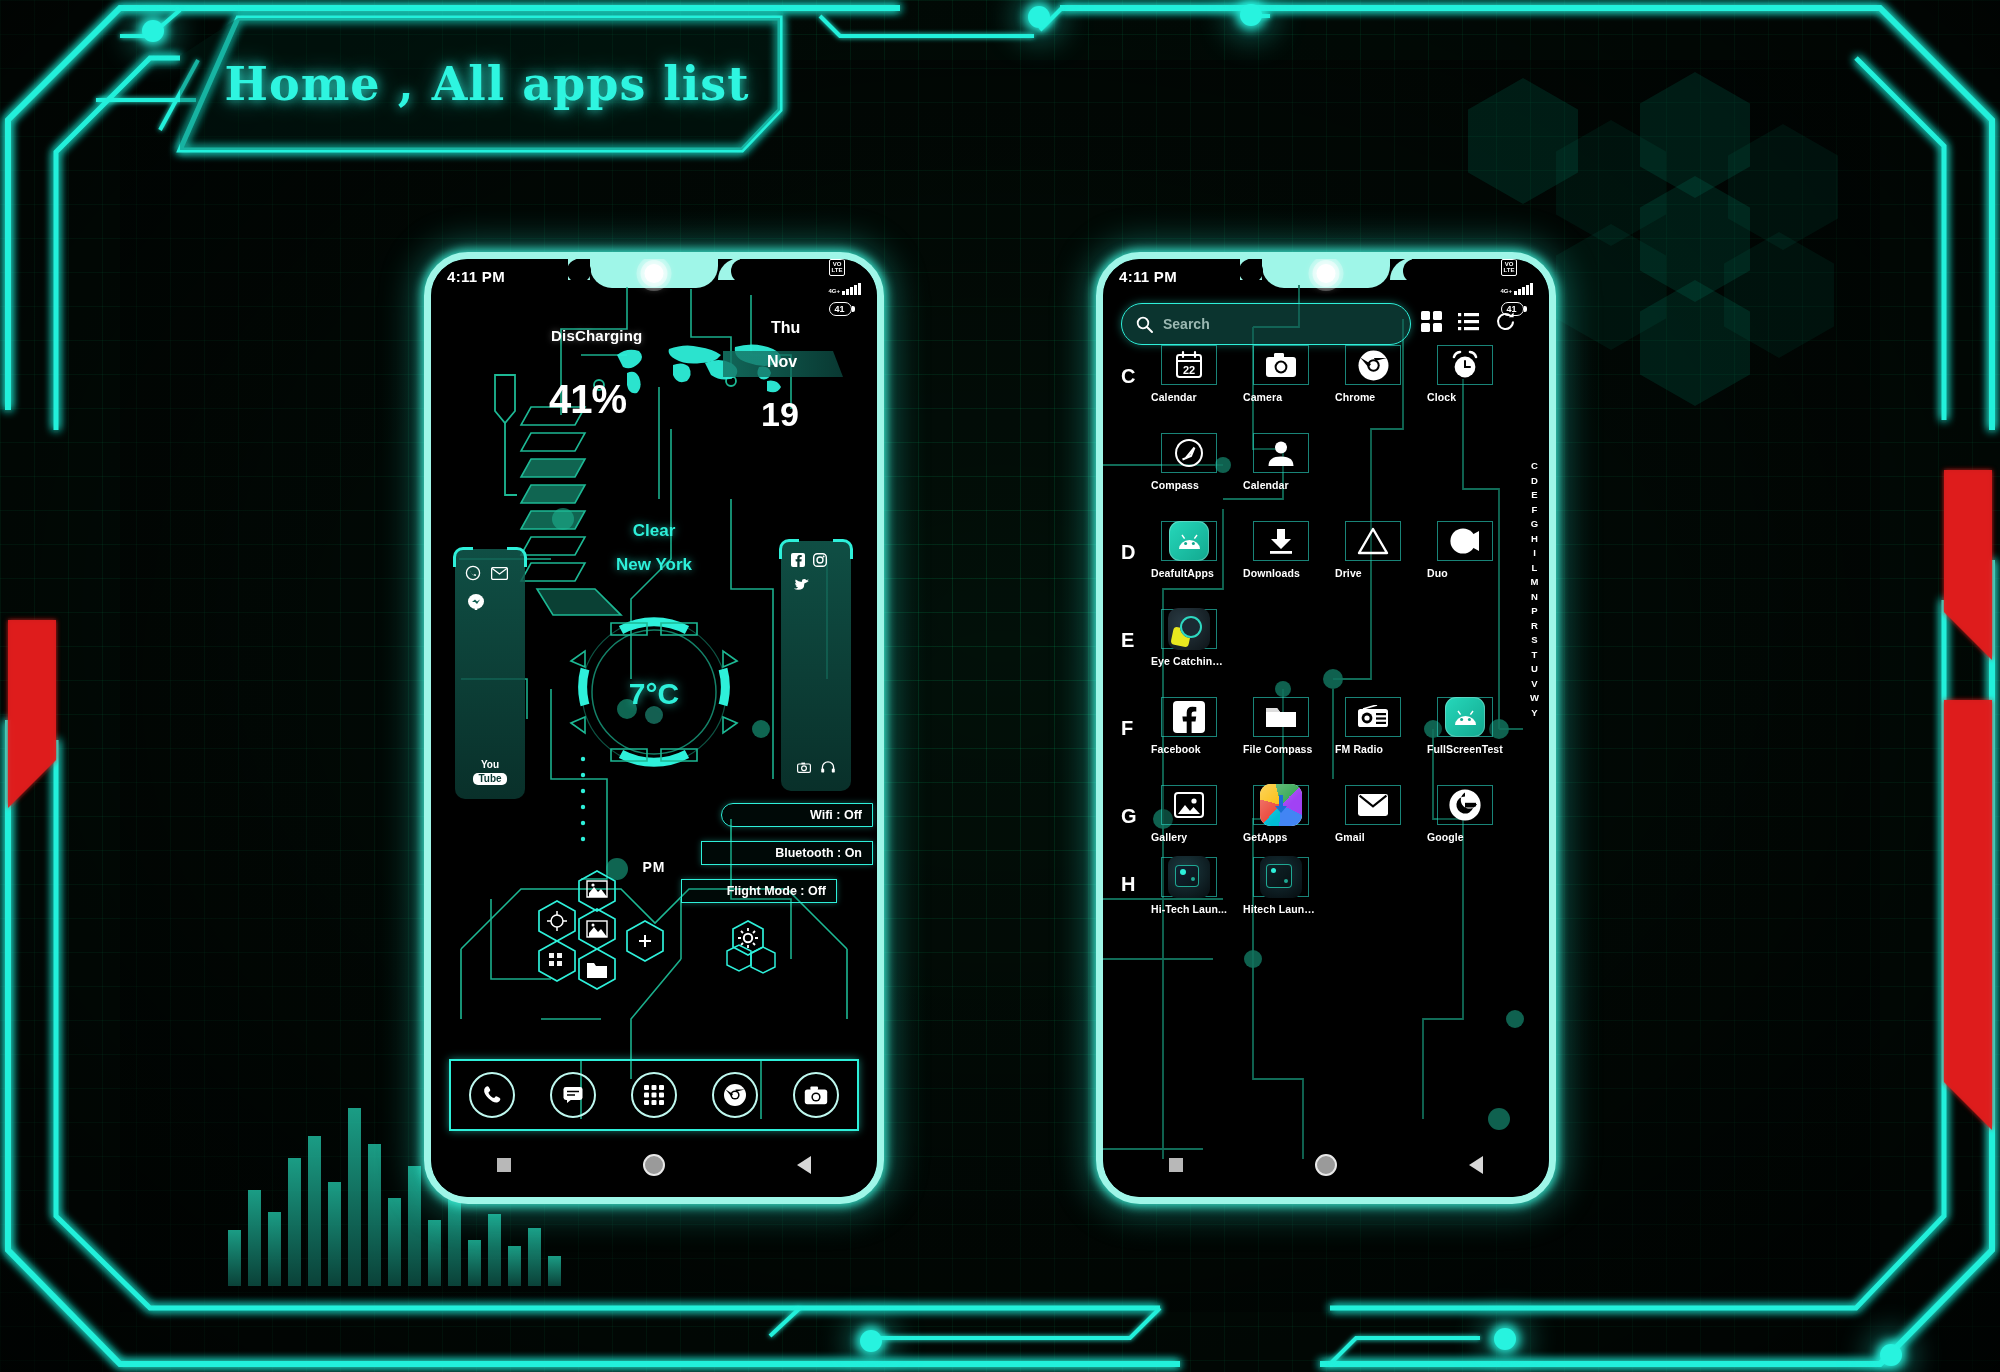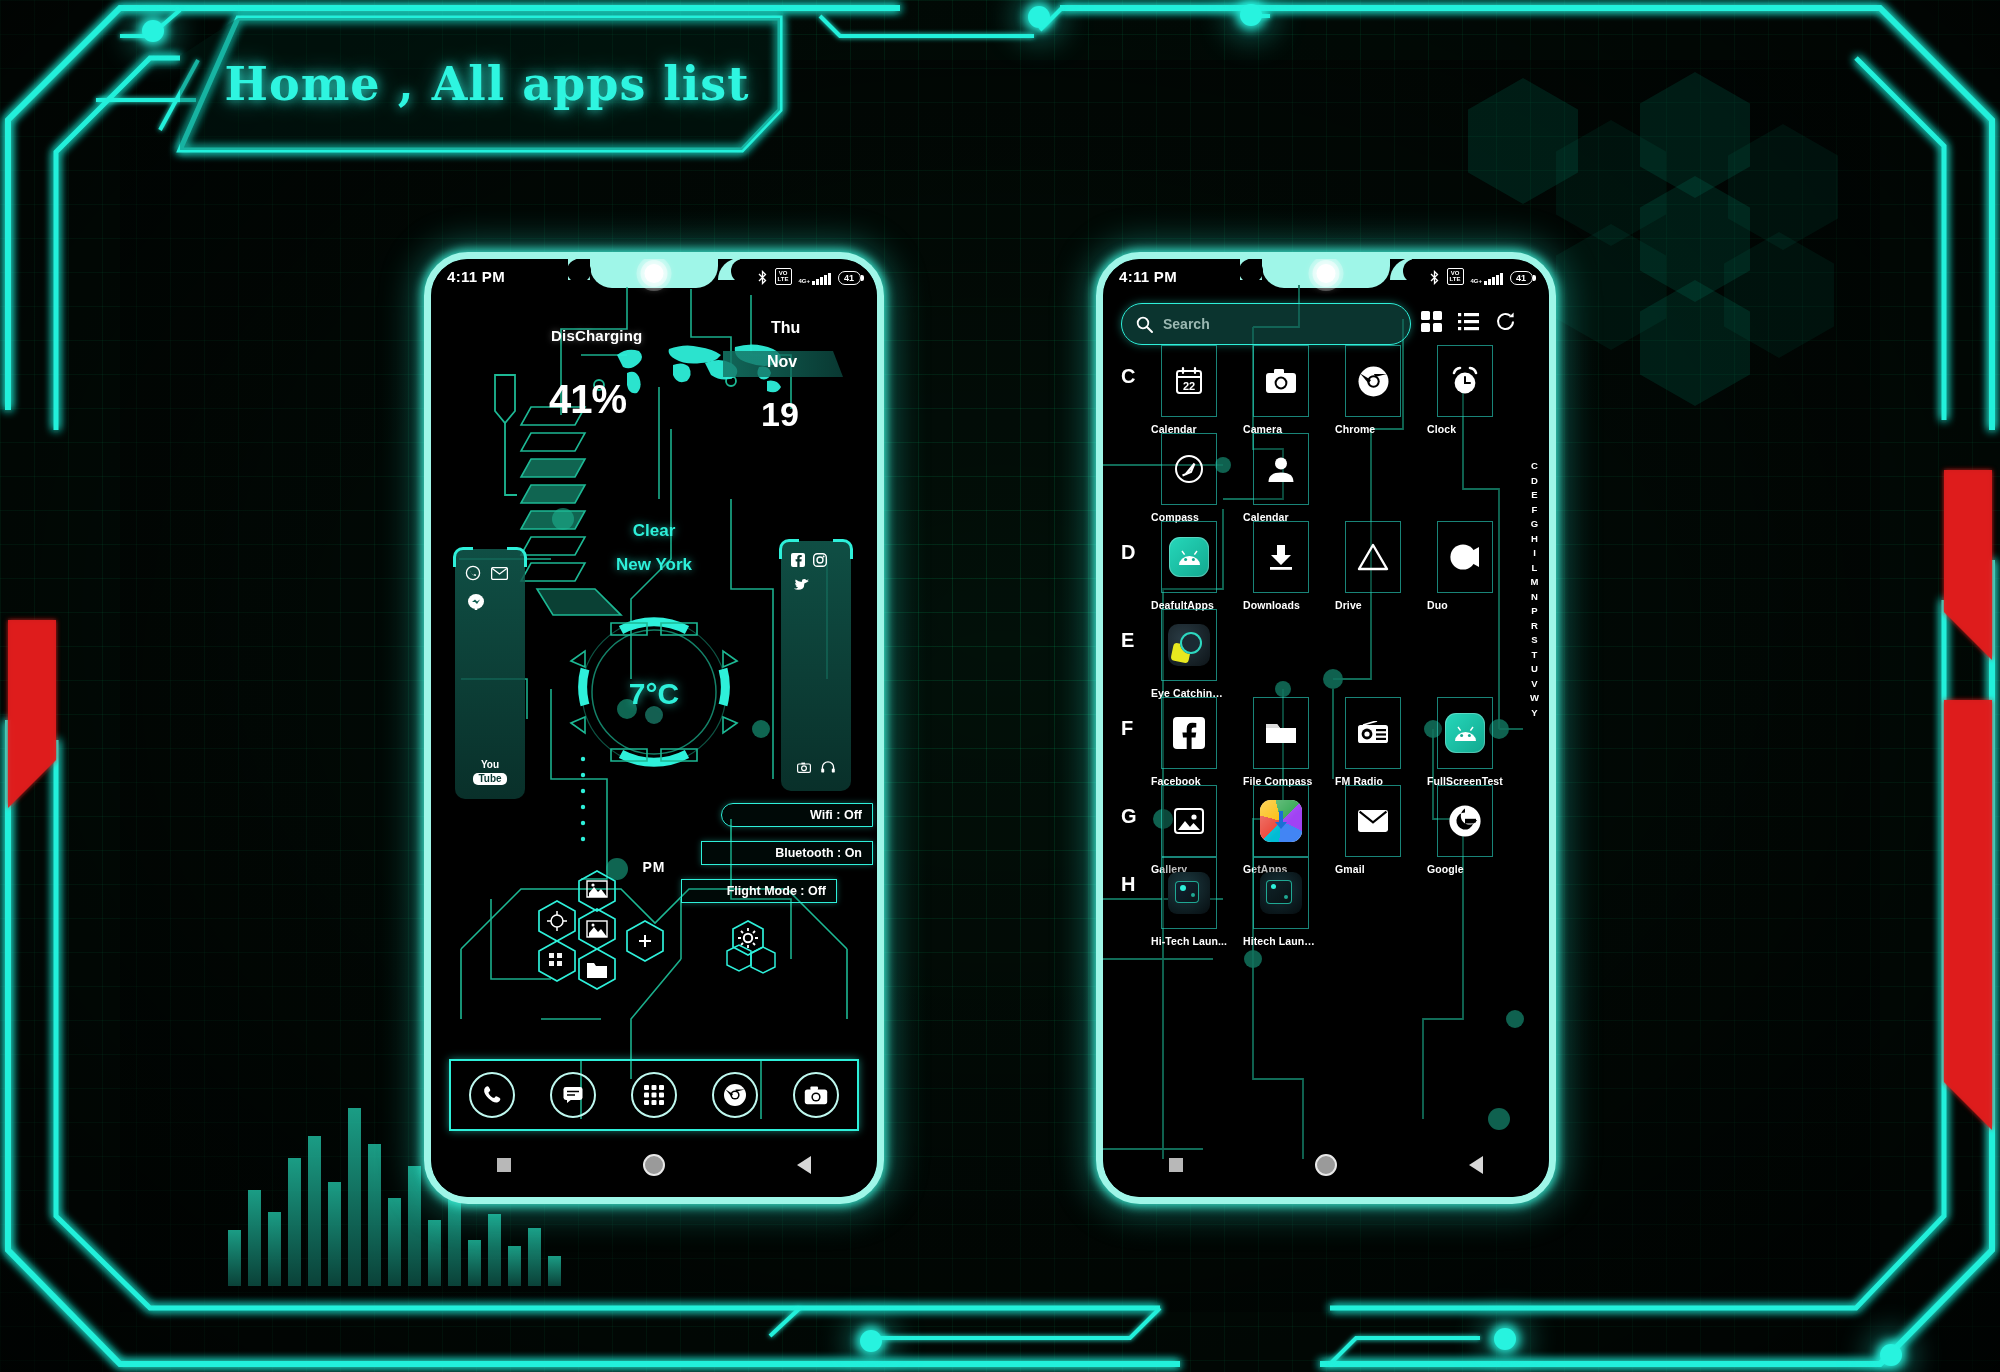--- a/index.html
+++ b/index.html
@@ -94,21 +94,21 @@
     position:absolute; left:50%; transform:translateX(-50%); top:6px;
     width:19px; height:19px; border-radius:50%;
     background:#fff;
     box-shadow:0 0 0 4px rgba(255,255,255,.45), 0 0 0 8px rgba(255,255,255,.25), 0 0 10px 3px rgba(255,255,255,.8);
   }
 
   
   .statusbar { position:absolute; left:0; right:0; top:0; height:34px; display:flex; align-items:center;
     padding:0 16px; z-index:6; }
   .sb-time { color:#fff; font-size:15px; font-weight:700; letter-spacing:.3px; }
-  .sb-right { margin-left:auto; display:flex; align-items:flex-end; gap:7px; }
+  .sb-right { margin-left:auto; display:flex; align-items:flex-start; gap:7px;flex-direction:column; }
   .sb-ico { color:#fff; font-size:12px; line-height:1; display:flex; align-items:center; }
   .volte { border:1.4px solid #fff; border-radius:2px; font-size:6px; font-weight:700; line-height:6px;
     padding:1.5px 2px; color:#fff; text-align:center; }
   .bars { display:flex; align-items:flex-end; gap:1.5px; height:12px; }
   .bars i { display:block; width:2.6px; background:#fff; }
   .battpill { border:1.6px solid #fff; border-radius:7px; padding:0 6px 0 5px; height:14px;
     display:flex; align-items:center; color:#fff; font-size:9px; font-weight:700; position:relative; }
   .battpill:after { content:""; position:absolute; right:-4px; top:3.5px; width:3px; height:6px; background:#fff; border-radius:0 2px 2px 0; }
 
   
@@ -170,21 +170,21 @@
     padding:0 14px;
   }
   .search-ph { color:#9bb8b2; font-size:14px; font-weight:600; }
 
   .drawer-ico-btn { color:#fff; display:flex; align-items:center; justify-content:center; }
 
   .sect-letter { position:absolute; color:#fff; font-size:20px; font-weight:700; font-family:"Liberation Sans",sans-serif; }
 
   .app-cell { position:absolute; width:56px; }
   .app-tile {
-    width:56px; height:72px;
+    width:56px; height:40px;
     border:1px solid rgba(46,240,218,.55);
     display:flex; align-items:center; justify-content:center;
     background:rgba(0,0,0,.25);
   }
   .app-label {
     margin-top:6px; text-align:left; color:#fff;
     font-size:10.5px; font-weight:700; letter-spacing:.1px;
     white-space:nowrap; overflow:hidden; text-overflow:ellipsis;
     width:76px; margin-left:-10px;
   }

